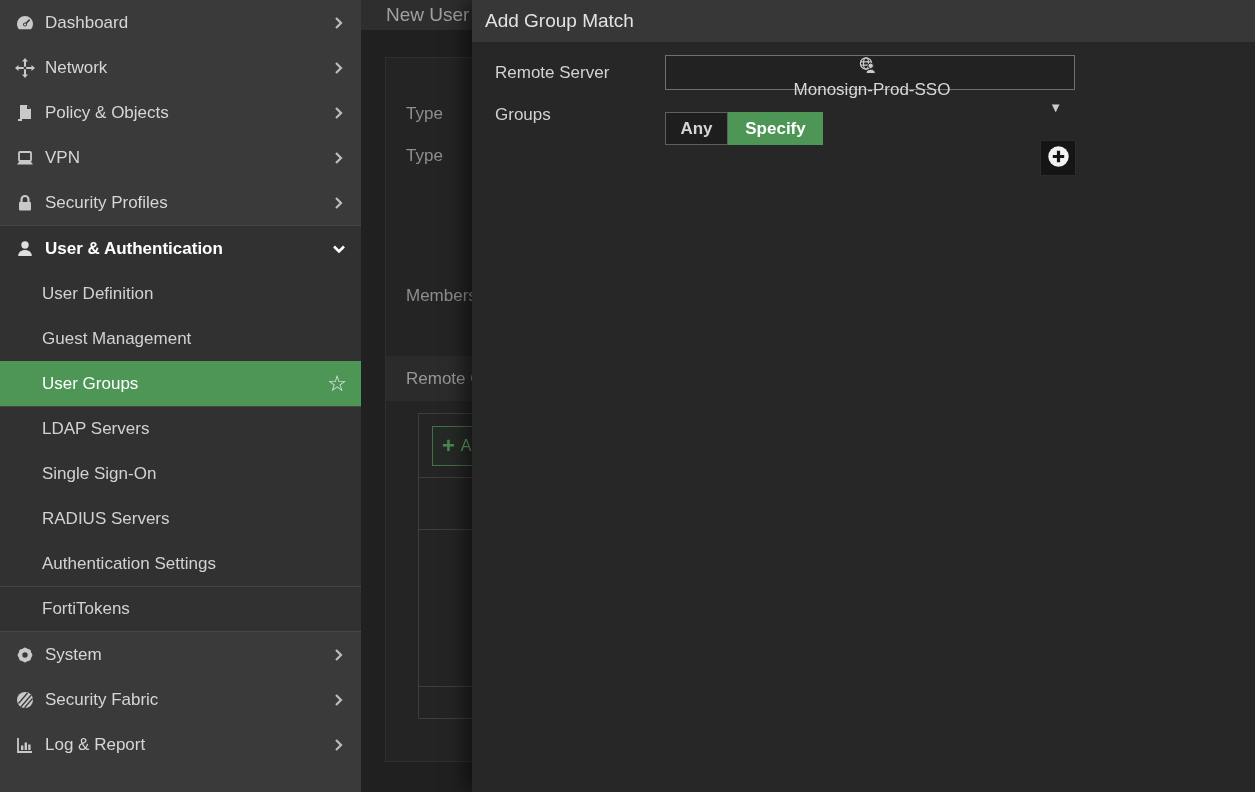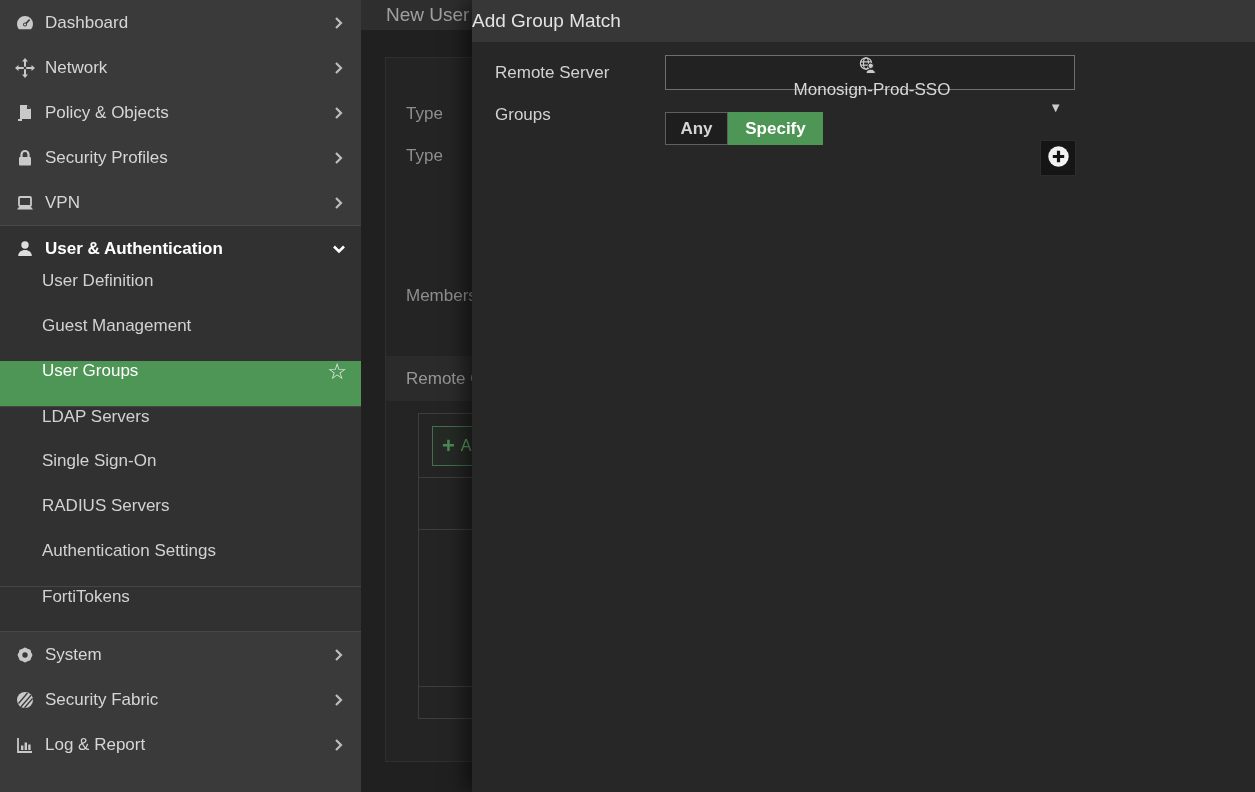--- a/index.html
+++ b/index.html
@@ -11,21 +11,21 @@
   .sidebar { position:absolute; left:0; top:0; width:361px; height:792px;
              background:#3a3a3a; z-index:3; }
   .nav-item { height:45px; display:flex; align-items:center; padding:0 14px 0 14px;
               color:#d6d6d6; font-size:17px; cursor:pointer; }
   .nav-item .ic { width:22px; height:22px; margin-right:9px; flex:0 0 22px;
                   display:flex; align-items:center; justify-content:center; }
   .nav-item .lbl { white-space:nowrap; }
   .nav-item .chev { margin-left:auto; display:flex; align-items:center; }
   .section { background:#313131; border-top:1px solid #474747; border-bottom:1px solid #474747; }
   .section-head { font-weight:bold; color:#ffffff; }
-  .sub-item { height:45px; display:flex; align-items:flex-start; padding:0 14px 0 42px;
+  .sub-item { height:45px; display:flex; align-items:center; padding:0 14px 0 42px;
               color:#d2d2d2; font-size:17px; cursor:pointer; }
   .sub-item.divided { border-top:1px solid #454545; }
   .sub-item.active { background:#4e9655; color:#ffffff; }
   .star { margin-left:auto; font-size:22px; color:#f2f2f2; line-height:1; cursor:pointer; }
 
   
   .content { position:absolute; left:361px; top:0; right:0; bottom:0;
              background:#202020; z-index:1; }
   .content-header { height:30px; background:#2e2e2e; display:flex; align-items:center;
                     padding-left:25px; color:#9fa0a0; font-size:19px; }
@@ -41,21 +41,21 @@
   .add-btn { position:absolute; left:13px; top:12px; height:40px; width:72px;
              border:1px solid #41704a; background:rgba(78,150,85,0.05); color:#5d9a63;
              display:flex; align-items:center; justify-content:flex-start; gap:6px;
              padding-left:9px; font-size:16px; cursor:pointer; }
   .add-btn .plus { font-size:22px; font-weight:bold; color:#4c8a52; line-height:1; }
 
   
   .modal { position:absolute; left:472px; top:0; right:0; height:792px; background:#272727;
            z-index:5; box-shadow:-8px 0 18px rgba(0,0,0,0.5); }
   .modal-header { height:42px; background:#373737; display:flex; align-items:center;
-                  color:#e3e3e3; font-size:19px; }
+                  padding-left:13px; color:#e3e3e3; font-size:19px; }
   .m-label { position:absolute; left:23px; color:#d2d2d2; font-size:17px;
              display:flex; align-items:center; white-space:nowrap; }
   .lab-remote { top:55px; height:35px; }
   .lab-groups { top:98px; height:33px; }
 
   .dropdown { position:absolute; left:193px; top:55px; width:410px; height:35px;
               background:#222222; border:1px solid #6f6f6f; display:flex; align-items:center;
               padding:0 12px 0 8px; cursor:pointer;flex-direction:column; }
   .dropdown .dd-text { color:#d8d8d8; font-size:17px; margin-left:8px; }
   .dropdown .caret { margin-left:auto; color:#cccccc; font-size:13px; }
@@ -124,40 +124,40 @@
       <span class="chev">
         <svg width="16" height="16" viewBox="0 0 16 16">
             <polyline points="5,3 10,8 5,13" stroke="#bdbdbd" stroke-width="2.2" fill="none"></polyline>
           </svg>
       </span>
     </div>
 
     <div class="nav-item">
       <span class="ic">
         <svg width="20" height="20" viewBox="0 0 20 20">
+            <rect x="4" y="4" width="12" height="9" rx="1" fill="none" stroke="#c9c9c9" stroke-width="1.8"></rect>
+            <path fill="#c9c9c9" d="M2 16.5h16L16 14H4z"></path>
+          </svg>
+      </span>
+      <span class="lbl">VPN</span>
+      <span class="chev">
+        <svg width="16" height="16" viewBox="0 0 16 16">
+            <polyline points="5,3 10,8 5,13" stroke="#bdbdbd" stroke-width="2.2" fill="none"></polyline>
+          </svg>
+      </span>
+    </div>
+
+    <div class="nav-item">
+      <span class="ic">
+        <svg width="20" height="20" viewBox="0 0 20 20">
             <path d="M6.5 10V6.5a3.5 3.5 0 0 1 7 0V10" stroke="#c9c9c9" stroke-width="2.2" fill="none"></path>
             <rect x="4" y="9" width="12" height="8.5" rx="1" fill="#c9c9c9"></rect>
           </svg>
       </span>
       <span class="lbl">Security Profiles</span>
-      <span class="chev">
-        <svg width="16" height="16" viewBox="0 0 16 16">
-            <polyline points="5,3 10,8 5,13" stroke="#bdbdbd" stroke-width="2.2" fill="none"></polyline>
-          </svg>
-      </span>
-    </div>
-
-    <div class="nav-item">
-      <span class="ic">
-        <svg width="20" height="20" viewBox="0 0 20 20">
-            <rect x="4" y="4" width="12" height="9" rx="1" fill="none" stroke="#c9c9c9" stroke-width="1.8"></rect>
-            <path fill="#c9c9c9" d="M2 16.5h16L16 14H4z"></path>
-          </svg>
-      </span>
-      <span class="lbl">VPN</span>
       <span class="chev">
         <svg width="16" height="16" viewBox="0 0 16 16">
             <polyline points="5,3 10,8 5,13" stroke="#bdbdbd" stroke-width="2.2" fill="none"></polyline>
           </svg>
       </span>
     </div>
 
     <div class="section">
       <div class="nav-item section-head">
         <span class="ic">

